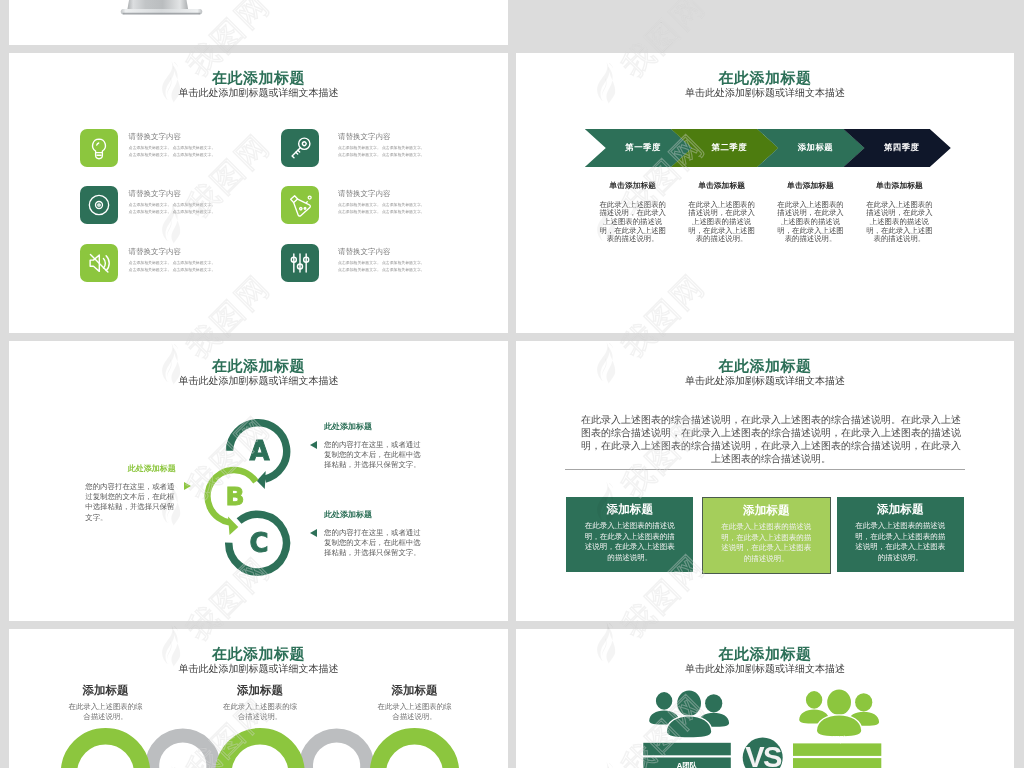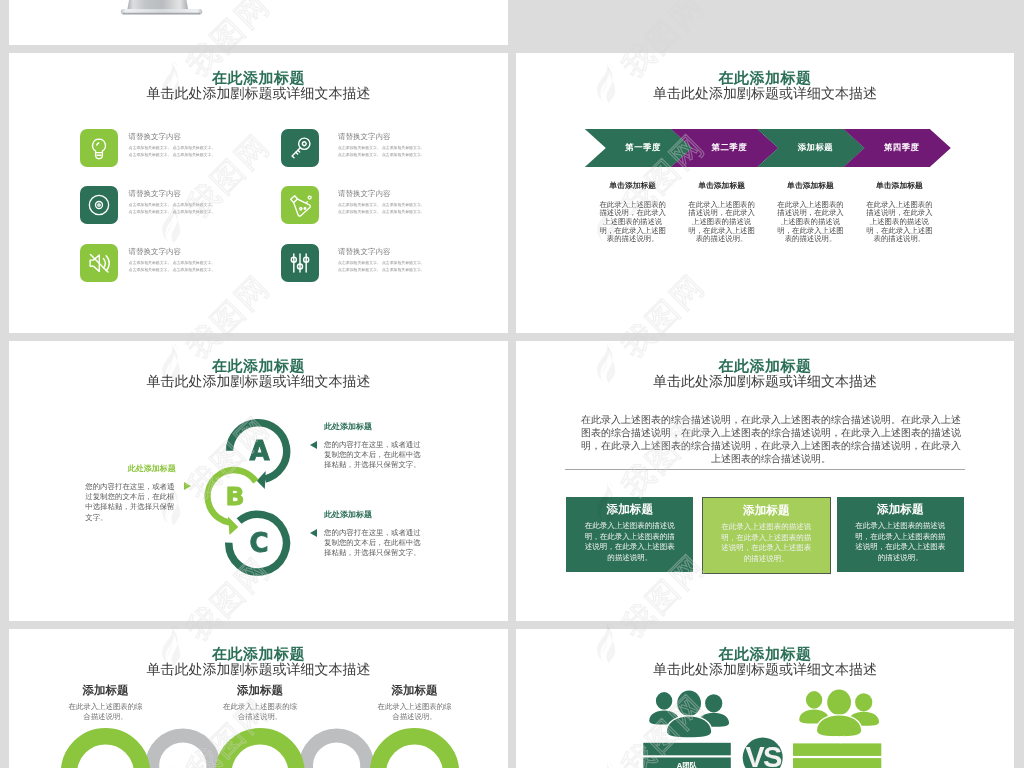--- a/index.html
+++ b/index.html
@@ -17,21 +17,21 @@
   #s4{left:9px;  top:341px;  width:499px; height:280px;}
   #s5{left:516px;top:341px;  width:498px; height:280px;}
   #s6{left:9px;  top:629px;  width:499px; height:280px;}
   #s7{left:516px;top:629px;  width:498px; height:280px;}
 
   
   .s-title{position:absolute;left:0;right:0;text-align:center;
            font-weight:bold;color:#2d7058;letter-spacing:0.5px;
            font-size:15px;line-height:15px;top:17px;}
   .s-sub{position:absolute;left:0;right:0;text-align:center;color:#3b3b3b;
-         font-size:14px;line-height:10px;top:35px;}
+         font-size:10px;line-height:10px;top:35px;}
 
   
   #wm{position:absolute;left:0;top:0;width:1024px;height:768px;pointer-events:none;}
   .wm-diag{position:absolute;color:rgba(255,255,255,0.0);font-size:31px;font-weight:normal;
            letter-spacing:3px;transform:rotate(-45deg);transform-origin:0 0;white-space:nowrap;
            -webkit-text-stroke:1.1px rgba(255,255,255,0.34);}
   .wm-diag.d2{-webkit-text-stroke:1.5px rgba(0,0,0,0.050);}
   .wm-row{position:absolute;white-space:nowrap;display:block;line-height:0;
           color:rgba(0,0,0,0.045);}
 
@@ -234,35 +234,35 @@
     <div class="s-title">在此添加标题</div>
     <div class="s-sub">单击此处添加剭标题或详细文本描述</div>
     <div id="chev-host">
         <div class="chev" style="left: 68.8px; width: 107.4px; background: rgb(45, 112, 88); clip-path: polygon(0px 0px, 86.4px 0px, 107.4px 19px, 86.4px 38px, 0px 38px, 21px 19px);">
           <div class="chev-lbl">第一季度</div>
         </div>
         <div class="chev-col" style="left: 82.95px; top: 128px;">
           <div class="chev-head">单击添加标题</div>
           <div class="chev-body">在此录入上述图表的描述说明，在此录入上述图表的描述说明，在此录入上述图表的描述说明。</div>
         </div>
-        <div class="chev" style="left: 155px; width: 107.4px; background: #701a75; clip-path: polygon(0px 0px, 86.4px 0px, 107.4px 19px, 86.4px 38px, 0px 38px, 21px 19px);">
+        <div class="chev" style="left: 155px; width: 107.4px; background: #4d7c0f; clip-path: polygon(0px 0px, 86.4px 0px, 107.4px 19px, 86.4px 38px, 0px 38px, 21px 19px);">
           <div class="chev-lbl">第二季度</div>
         </div>
         <div class="chev-col" style="left: 171.85px; top: 128px;">
           <div class="chev-head">单击添加标题</div>
           <div class="chev-body">在此录入上述图表的描述说明，在此录入上述图表的描述说明，在此录入上述图表的描述说明。</div>
         </div>
         <div class="chev" style="left: 241.2px; width: 107.4px; background: rgb(45, 112, 88); clip-path: polygon(0px 0px, 86.4px 0px, 107.4px 19px, 86.4px 38px, 0px 38px, 21px 19px);">
           <div class="chev-lbl">添加标题</div>
         </div>
         <div class="chev-col" style="left: 260.75px; top: 128px;">
           <div class="chev-head">单击添加标题</div>
           <div class="chev-body">在此录入上述图表的描述说明，在此录入上述图表的描述说明，在此录入上述图表的描述说明。</div>
         </div>
-        <div class="chev" style="left: 327.4px; width: 107.4px; background: #701a75; clip-path: polygon(0px 0px, 86.4px 0px, 107.4px 19px, 86.4px 38px, 0px 38px, 21px 19px);">
+        <div class="chev" style="left: 327.4px; width: 107.4px; background: #0f172a; clip-path: polygon(0px 0px, 86.4px 0px, 107.4px 19px, 86.4px 38px, 0px 38px, 21px 19px);">
           <div class="chev-lbl">第四季度</div>
         </div>
         <div class="chev-col" style="left: 349.65px; top: 128px;">
           <div class="chev-head">单击添加标题</div>
           <div class="chev-body">在此录入上述图表的描述说明，在此录入上述图表的描述说明，在此录入上述图表的描述说明。</div>
         </div>
       </div>
   </div>
   <div class="slide" id="s4">
     <div class="s-title">在此添加标题</div>

